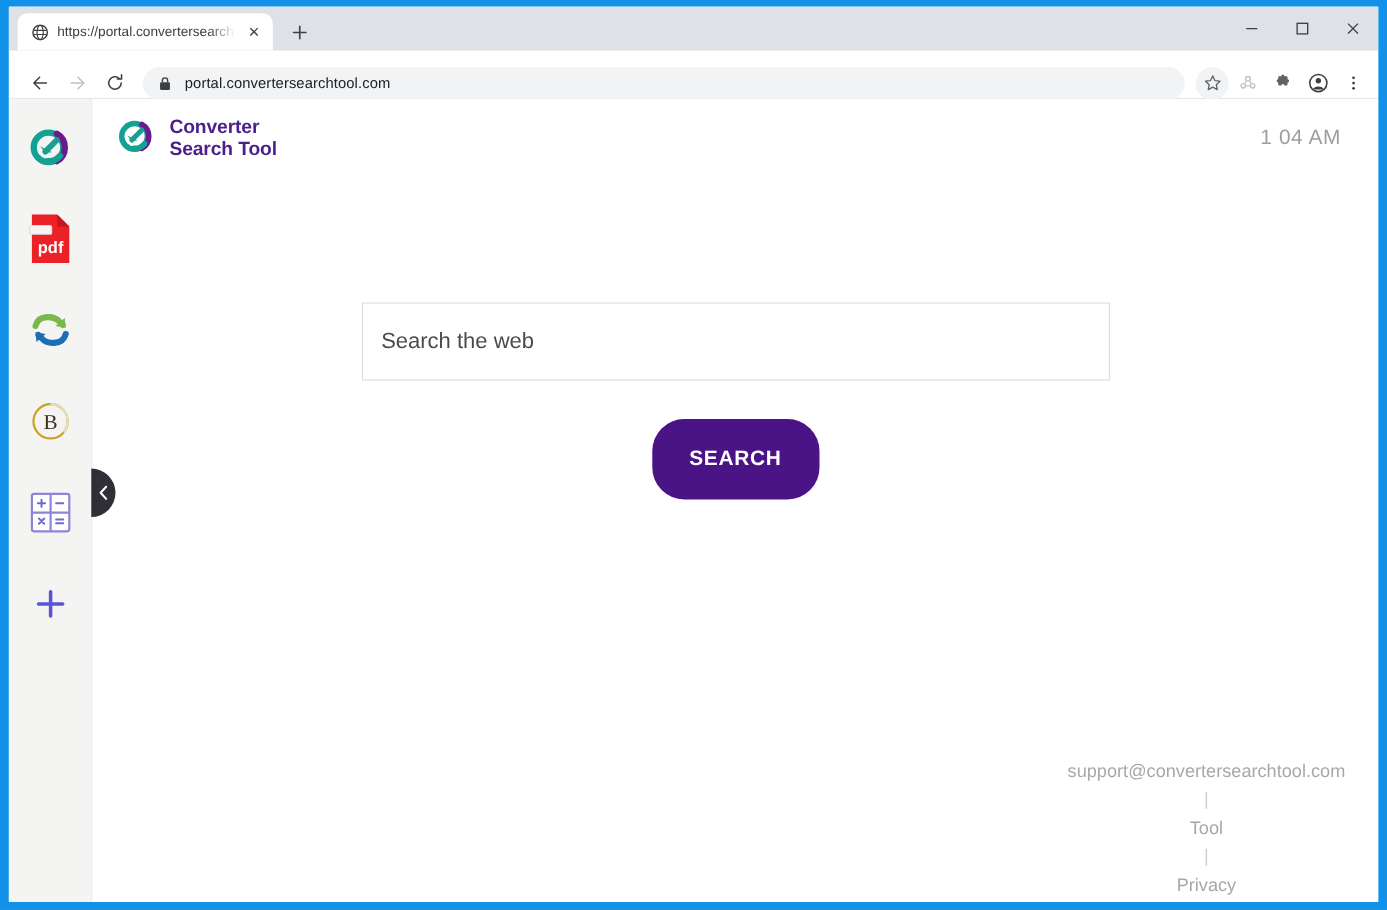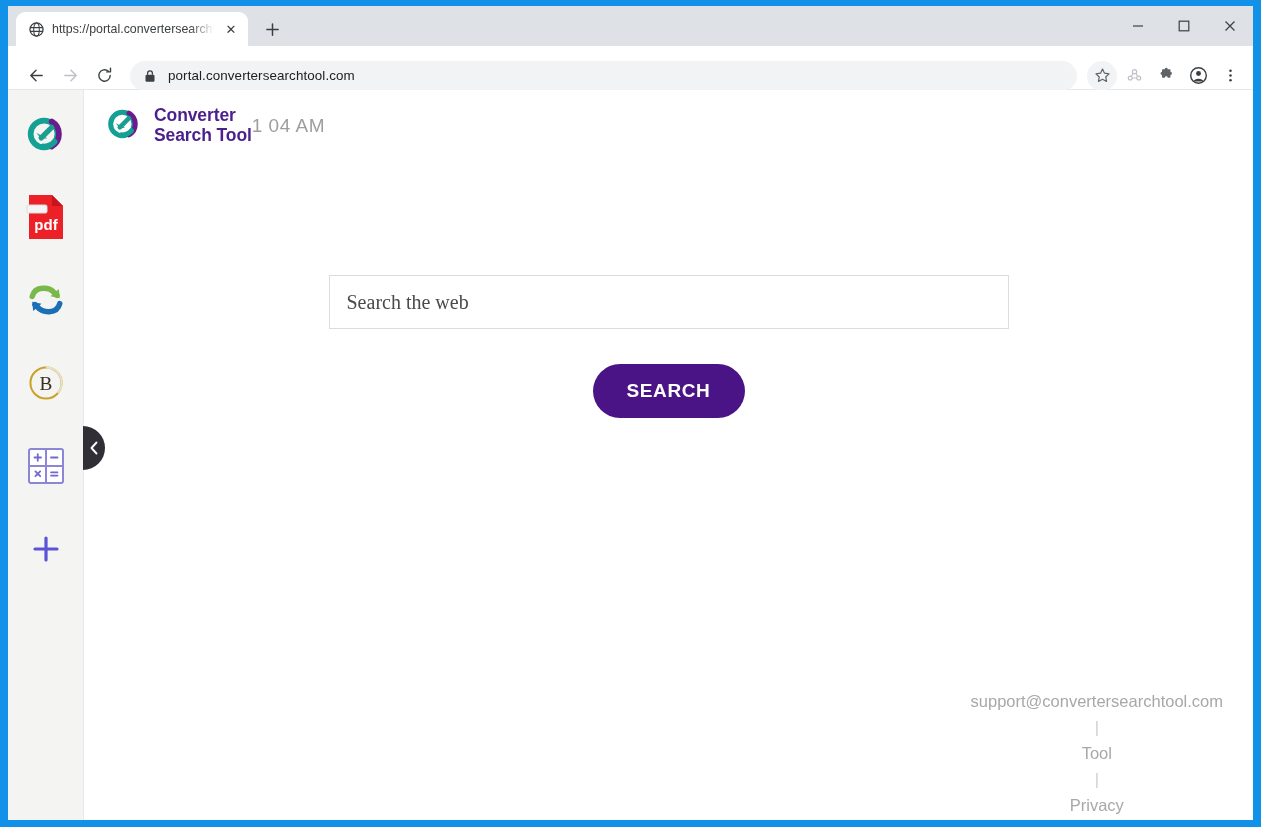--- a/index.html
+++ b/index.html
@@ -161,21 +161,22 @@
 
   
   #content {
     flex: 1 1 auto;
     position: relative;
     background: #ffffff;
   }
   #site-header {
     height: 72px;
     display: flex; align-items: center;
-    padding: 0 18px 0 20px;
+    justify-content: space-between;
+    padding: 0 34px 0 20px;
   }
   #brand {
     display: flex; align-items: center; gap: 10px;
   }
   #brand-text {
     font-size: 17.5px;
     font-weight: bold;
     color: #4b1f8c;
     line-height: 1.12;
     letter-spacing: -0.1px;
@@ -186,33 +187,33 @@
     letter-spacing: 0.5px;
   }
 
   #search-area {
     position: absolute;
     left: 0; right: 0;
     top: 185px;
     display: flex; flex-direction: column; align-items: center;
   }
   #search-input {
-    width: 680px; height: 54px;
+    width: 680px; height: 71px;
     border: 1px solid #dcdcdc;
     background: #ffffff;
-    font-family: Liberation Serif, serif;
+    font-family: Liberation Sans, sans-serif;
     font-size: 20px;
     color: #3c3c3c;
     padding: 0 17px;
     outline: none;
   }
   #search-input::placeholder { color: #4a4a4a; }
   #search-button {
     margin-top: 35px;
-    width: 152px; height: 54px;
+    width: 152px; height: 73px;
     background: #4b1486;
     border: none;
     border-radius: 29px;
     color: #ffffff;
     font-family: "Liberation Sans", sans-serif;
     font-size: 19px;
     font-weight: bold;
     letter-spacing: 0.6px;
   }
 

